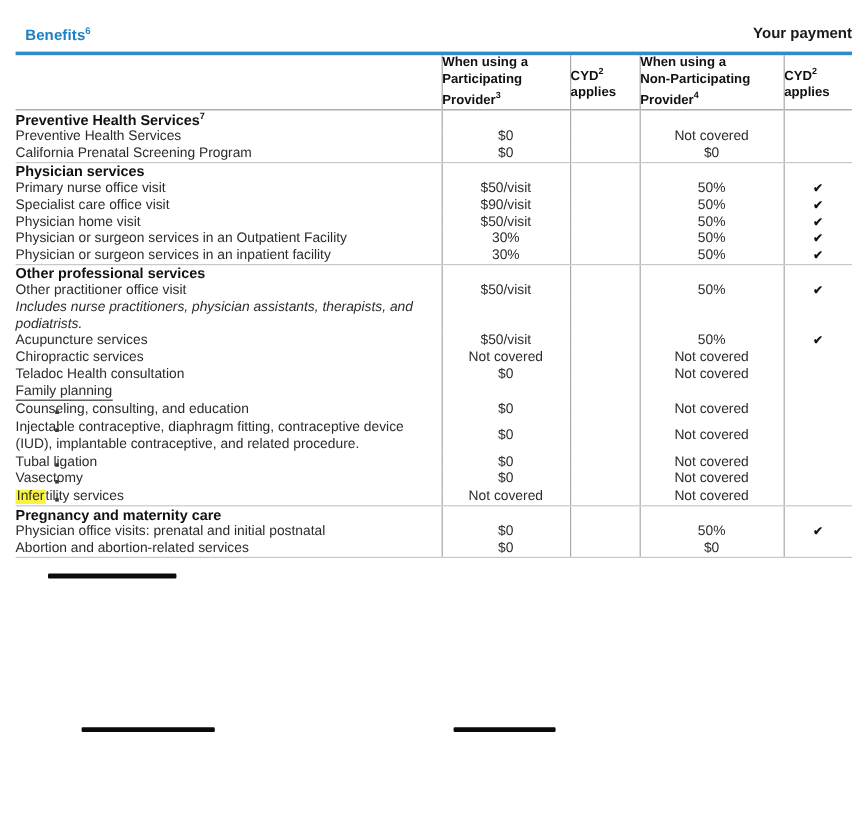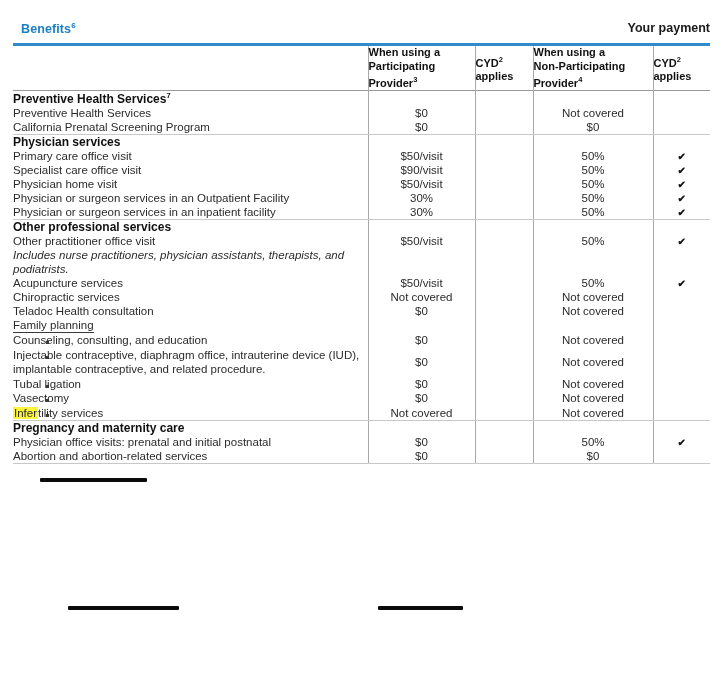--- a/index.html
+++ b/index.html
@@ -235,21 +235,21 @@
           <td class="check vsep-l"></td>
         </tr>
         <tr class="section">
           <td class="section-label"><span>Physician services</span></td>
           <td class="vsep-l"></td>
           <td class="vsep-l"></td>
           <td class="vsep-l"></td>
           <td class="vsep-l"></td>
         </tr>
         <tr>
-          <td class="rowlabel">Primary care office visit</td>
+          <td class="rowlabel">Primary nurse office visit</td>
           <td class="val vsep-l">$50/visit</td>
           <td class="val vsep-l"></td>
           <td class="val vsep-l">50%</td>
           <td class="check vsep-l">✔</td>
         </tr>
         <tr>
           <td class="rowlabel">Specialist care office visit</td>
           <td class="val vsep-l">$90/visit</td>
           <td class="val vsep-l"></td>
           <td class="val vsep-l">50%</td>
@@ -326,21 +326,21 @@
           <td class="check vsep-l"></td>
         </tr>
         <tr>
           <td class="bulletlabel"><span class="bullet"></span><span>Counseling, consulting, and education</span></td>
           <td class="val vsep-l">$0</td>
           <td class="val vsep-l"></td>
           <td class="val vsep-l">Not covered</td>
           <td class="check vsep-l"></td>
         </tr>
         <tr>
-          <td class="bulletlabel"><span class="bullet"></span><span>Injectable contraceptive, diaphragm office, intrauterine device (IUD), implantable contraceptive, and related procedure.</span></td>
+          <td class="bulletlabel"><span class="bullet"></span><span>Injectable contraceptive, diaphragm fitting, contraceptive device (IUD), implantable contraceptive, and related procedure.</span></td>
           <td class="val vsep-l">$0</td>
           <td class="val vsep-l"></td>
           <td class="val vsep-l">Not covered</td>
           <td class="check vsep-l"></td>
         </tr>
         <tr>
           <td class="bulletlabel"><span class="bullet"></span><span>Tubal ligation</span></td>
           <td class="val vsep-l">$0</td>
           <td class="val vsep-l"></td>
           <td class="val vsep-l">Not covered</td>

